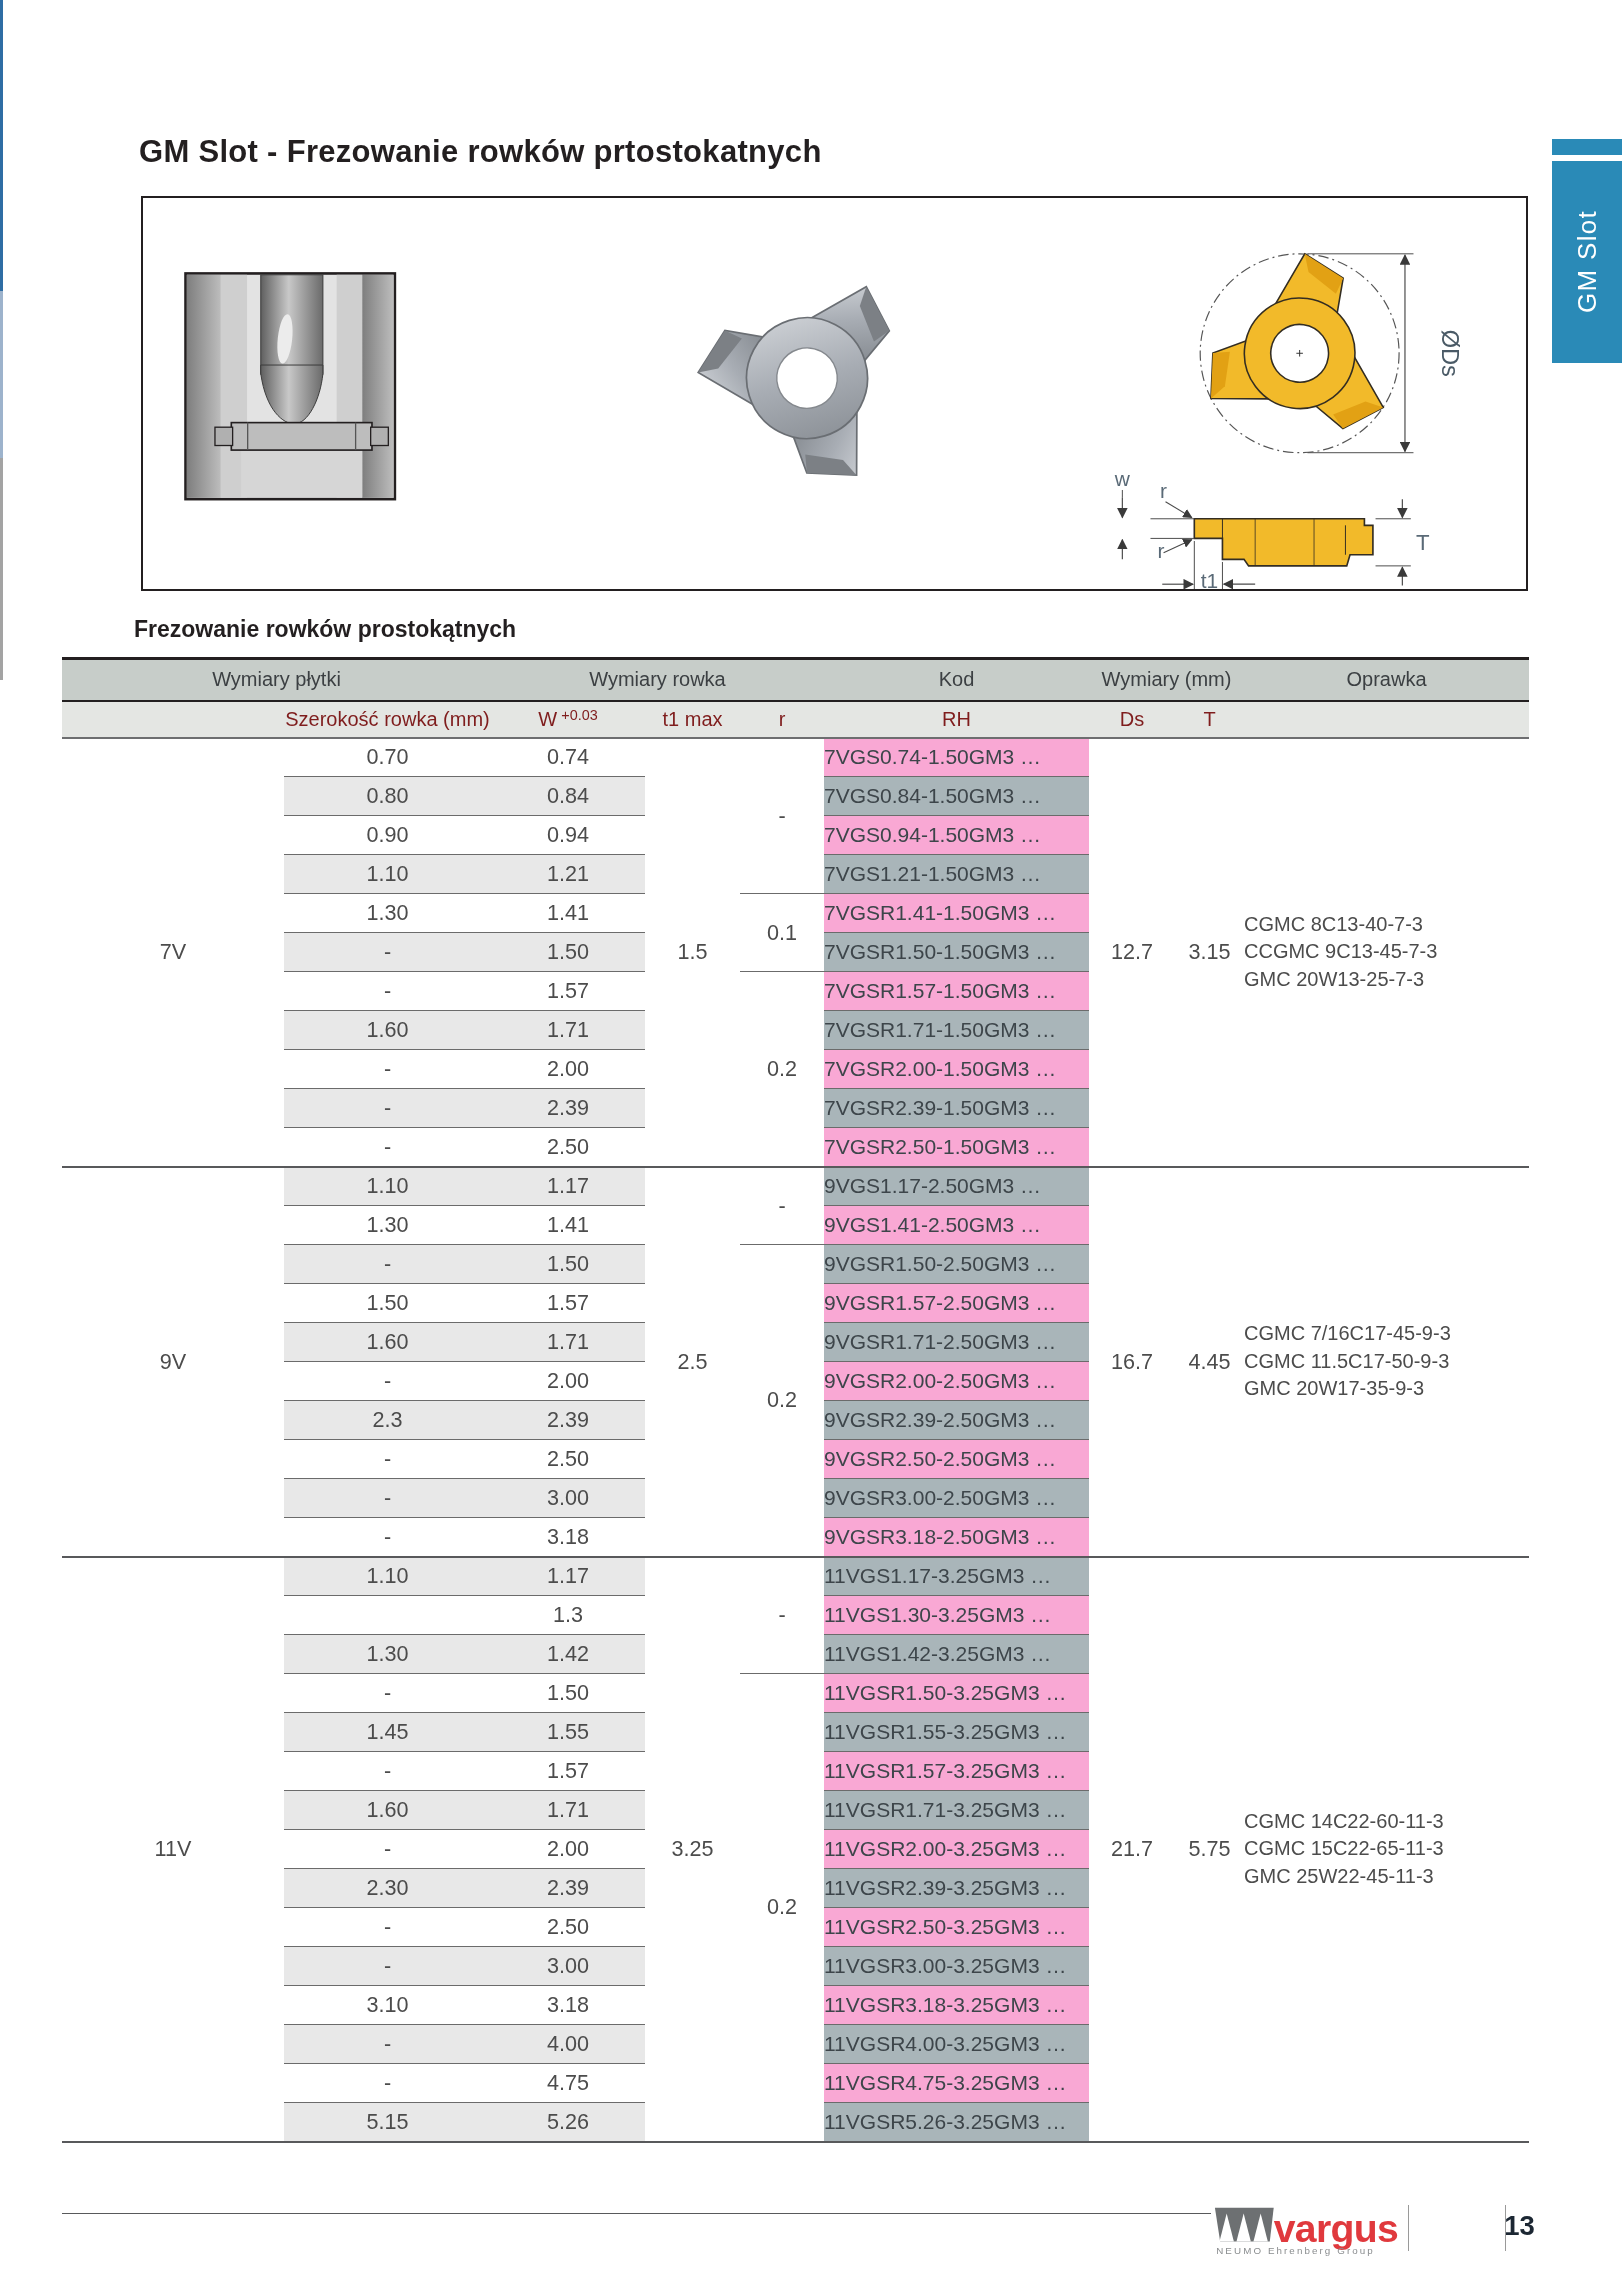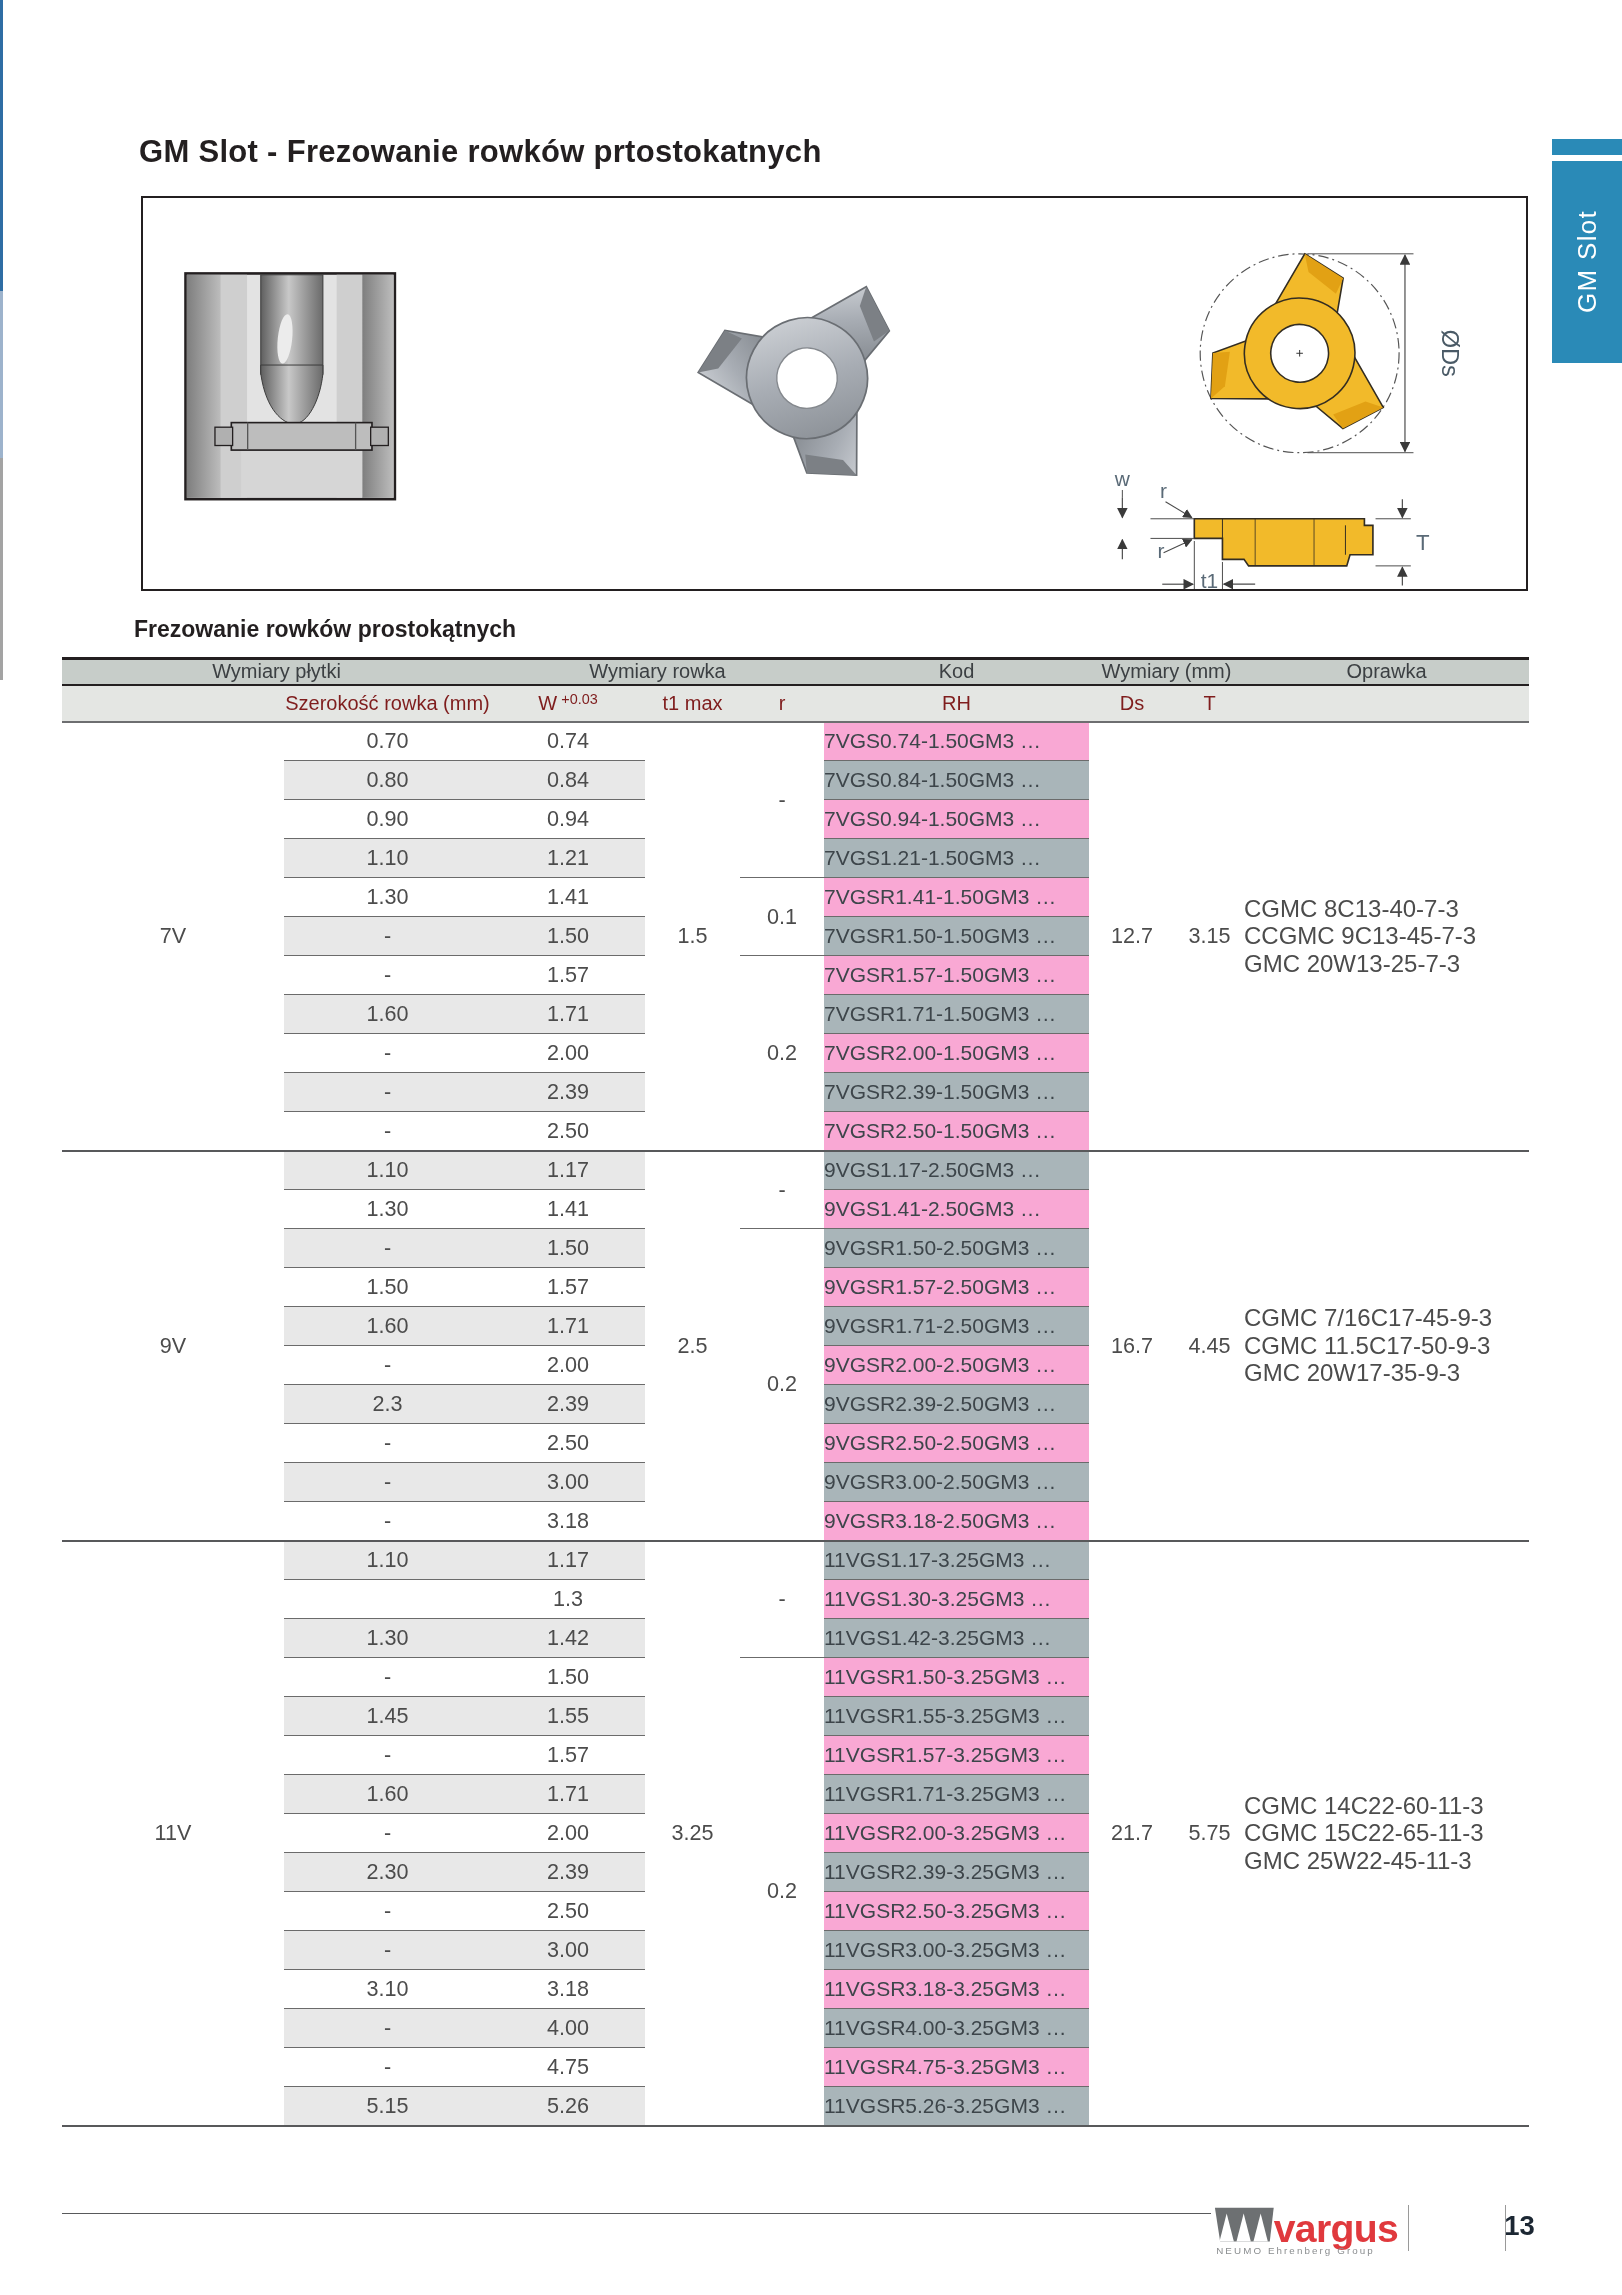--- a/index.html
+++ b/index.html
@@ -22,32 +22,32 @@
   .tab-small{position:absolute;left:1552px;top:139px;width:71px;height:15.7px;background:#2a8ab7;}
   .tab-main{position:absolute;left:1552px;top:161px;width:71px;height:202px;background:#2a8ab7;
             display:flex;align-items:center;justify-content:center;}
   .tab-main span{writing-mode:vertical-rl;transform:rotate(180deg);color:#fff;font-size:26px;
                  letter-spacing:1.3px;white-space:nowrap;}
 
   
   table.main{position:absolute;left:62px;top:657px;width:1466px;border-collapse:collapse;
              table-layout:fixed;border-bottom:2px solid #58595b;}
   table.main th,table.main td{padding:0;font-weight:normal;}
-  thead tr.h1{height:26px;background:#c7cdc9;}
+  thead tr.h1{height:42px;background:#c7cdc9;}
   thead tr.h2{height:37px;background:#e4e6e3;}
   thead tr.h1 th{border-top:3.3px solid #231f20;border-bottom:2.6px solid #231f20;
                  font-size:20px;color:#3c4043;text-align:center;}
   thead tr.h2 th{border-bottom:2px solid #6d6e70;font-size:20px;color:#7f1d1d;text-align:center;}
   th.al{text-align:left;padding-left:76px;}
   th.hdr-bold{font-weight:bold;color:#23282c;}
   .sup{font-size:14.4px;vertical-align:5.9px;margin-left:4px;}
   tbody tr{height:39px;}
   tbody td{font-size:21.6px;color:#4c4c4c;text-align:center;vertical-align:middle;}
   td.c-kod{font-size:21px;color:#3d454a;text-align:left;padding-left:23.6px;}
-  td.c-opr{font-size:24px;text-align:left;padding-left:29px;line-height:27.5px;}
+  td.c-opr{font-size:20px;text-align:left;padding-left:29px;line-height:27.5px;}
   td.stripe{background:#e8e8e8;}
   td.kod-light{background:#f9a8d4;}
   td.kod-dark{background:#a9b5b9;}
   td.bt-thin{border-top:0.7px solid #6b6b6b;}
   tr.group-start td{border-top:2px solid #58595b;}
 
   
   .footer-line{position:absolute;left:62px;top:2213px;width:1149px;height:1.3px;background:#58595b;}
   .v-div{position:absolute;top:2205px;width:1.3px;height:46px;background:#9a9a9a;}
   .page-number{position:absolute;left:1495px;top:2210px;width:49px;text-align:center;

